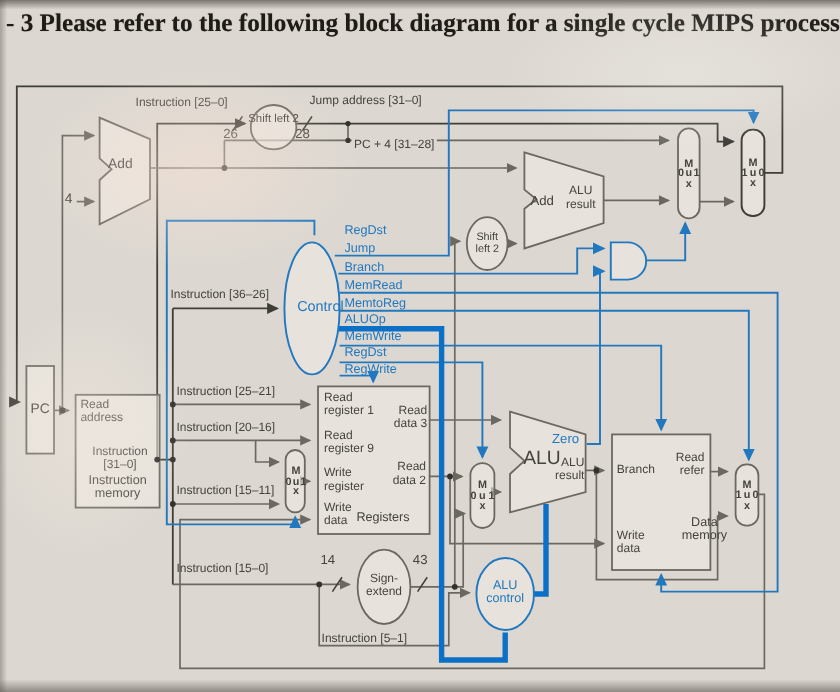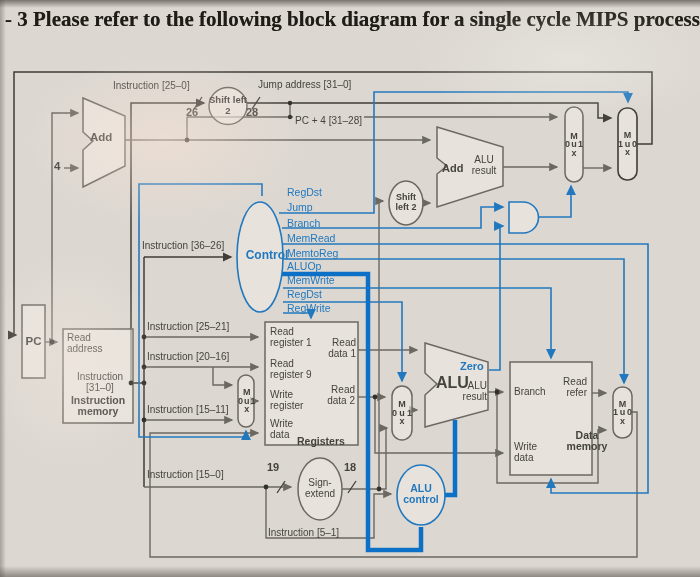--- a/index.html
+++ b/index.html
@@ -5,21 +5,21 @@
   html,body{margin:0;padding:0;background:#777;}
   #page{position:relative;width:700px;height:577px;overflow:hidden;
         background:var(--paper,#dcd8d1);
         font-family:"Liberation Sans",sans-serif;}
   #title{position:absolute;left:5px;top:7px;right:0;white-space:nowrap;overflow:hidden;
          font-family:"Liberation Serif",serif;font-weight:600;font-size:21px;color:#1f1c18;
          text-shadow:0 0 .6px rgba(40,35,30,.6);}
   svg{position:absolute;left:0;top:0;}
   .lb{position:absolute;font-size:10px;line-height:11px;color:var(--text,#45433e);}
   .nw{white-space:nowrap}
-  .b{font-weight:700}
+  .b{font-weight:400}
   .c{text-align:center}
   .r{text-align:right}
   .bl{color:var(--cb,#2278bf)}
   .sm{font-size:9.5px;line-height:10.5px}
   .sig{position:absolute;left:287px;font-size:10.5px;line-height:11px;white-space:nowrap;
        color:var(--cb,#2278bf);}
   .mux{position:absolute;display:flex;flex-direction:row;align-items:center;
        justify-content:space-between;font-size:9px;font-weight:700;line-height:9px;
        color:var(--text,#45433e);padding:3px 0;box-sizing:border-box;}
   .muxmid{width:9px;word-break:break-all;text-align:center;font-size:9px;line-height:8.5px;}
@@ -162,40 +162,40 @@
   <div class="lb nw" style="left:258px;top:79px">Jump address [31–0]</div>
   <div class="lb nw" style="left:293px;top:115px;background:var(--paper,#dcd8d1);padding:0 2px">PC + 4 [31–28]</div>
   <div class="lb b" style="left:90px;top:132px;font-size:11.5px">Add</div>
   <div class="lb b" style="left:54px;top:161px;font-size:11.5px">4</div>
   <div class="lb nw" style="left:142px;top:240px">Instruction [36–26]</div>
   <div class="lb nw" style="left:147px;top:321px">Instruction [25–21]</div>
   <div class="lb nw" style="left:147px;top:351px">Instruction [20–16]</div>
   <div class="lb nw" style="left:147px;top:404px">Instruction [15–11]</div>
   <div class="lb nw" style="left:147px;top:469px">Instruction [15–0]</div>
   <div class="lb nw" style="left:268px;top:527px">Instruction [5–1]</div>
-  <div class="lb b" style="left:267px;top:462px;font-size:11px">19</div>
-  <div class="lb b" style="left:344px;top:462px;font-size:11px">18</div>
+  <div class="lb b" style="left:267px;top:462px;font-size:11px">14</div>
+  <div class="lb b" style="left:344px;top:462px;font-size:11px">43</div>
 
   <div class="lb b c" style="left:22px;top:336px;width:23px;font-size:11.5px">PC</div>
   <div class="lb" style="left:67px;top:332px;width:46px">Read address</div>
   <div class="lb c" style="left:70px;top:371px;width:60px">Instruction [31–0]</div>
   <div class="lb b c" style="left:63px;top:395px;width:70px;font-size:10.5px">Instruction memory</div>
   <div class="lb b bl c" style="left:237px;top:250px;width:60px;font-size:12px">Control</div>
   <div class="lb b c sm" style="left:206px;top:95px;width:44px">Shift left 2</div>
   <div class="lb b c sm" style="left:390px;top:192px;width:32px;font-size:9px;line-height:10px">Shift left 2</div>
   <div class="lb b" style="left:442px;top:163px;font-size:11px">Add</div>
   <div class="lb c" style="left:466px;top:155px;width:36px;line-height:10.5px">ALU result</div>
 
   <div class="lb" style="left:270px;top:326px;width:50px">Read register 1</div>
-  <div class="lb r" style="left:322px;top:337px;width:34px">Read data 1</div>
+  <div class="lb r" style="left:322px;top:337px;width:34px">Read data 3</div>
   <div class="lb" style="left:270px;top:358px;width:50px">Read register 9</div>
   <div class="lb" style="left:270px;top:389px;width:42px">Write register</div>
   <div class="lb r" style="left:321px;top:384px;width:34px">Read data 2</div>
   <div class="lb" style="left:270px;top:418px;width:42px">Write data</div>
-  <div class="lb b" style="left:297px;top:436px;font-size:10.5px">Registers</div>
+  <div class="lb b" style="left:297px;top:426px;font-size:10.5px">Registers</div>
 
   <div class="lb c" style="left:298px;top:477px;width:44px">Sign-extend</div>
   <div class="lb b bl c" style="left:398px;top:483px;width:46px;font-size:10.5px">ALU control</div>
 
   <div class="lb b" style="left:436px;top:377px;font-size:16px">ALU</div>
   <div class="lb b bl" style="left:460px;top:361px;font-size:11px">Zero</div>
   <div class="lb r" style="left:455px;top:381px;width:32px;line-height:10.5px">ALU result</div>
 
   <div class="lb" style="left:514px;top:386px">Branch</div>
   <div class="lb r" style="left:551px;top:376px;width:36px">Read refer</div>

